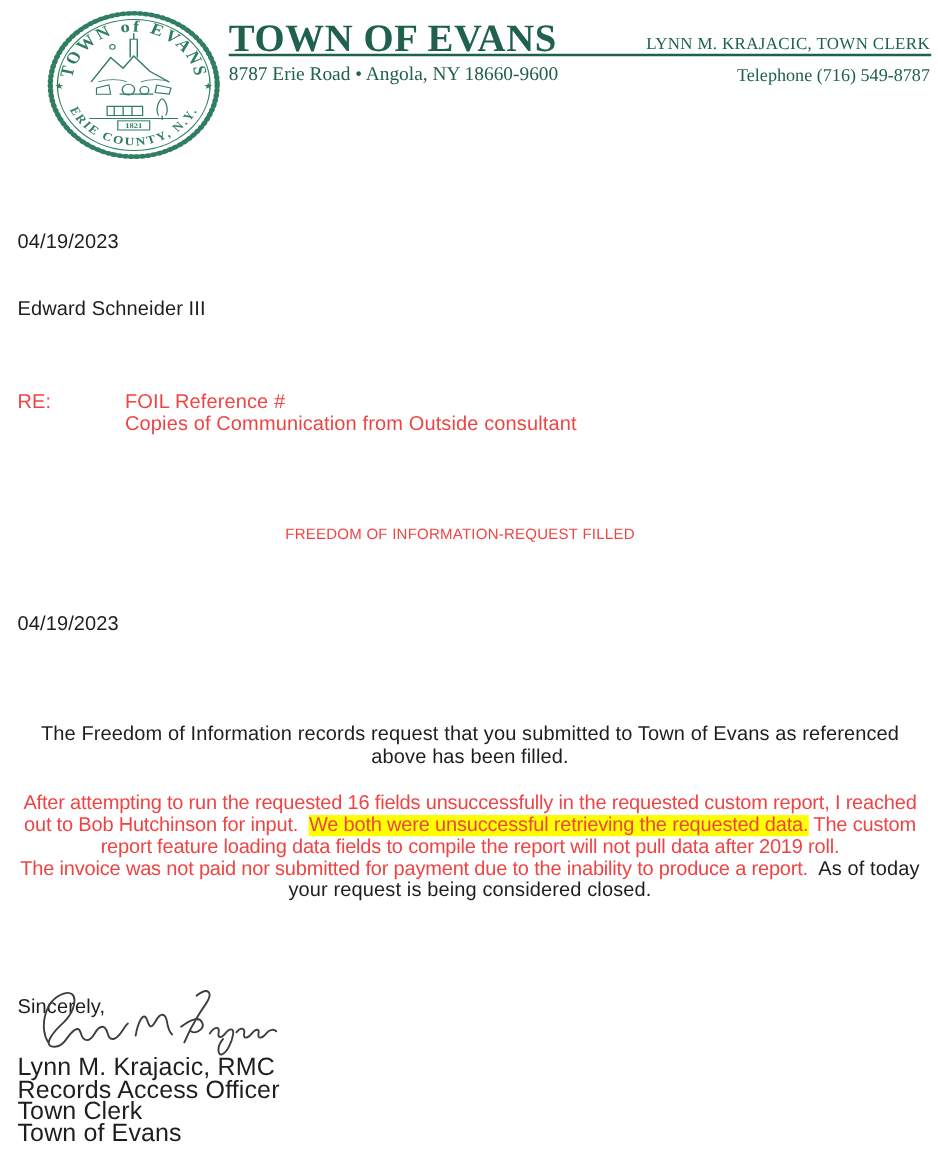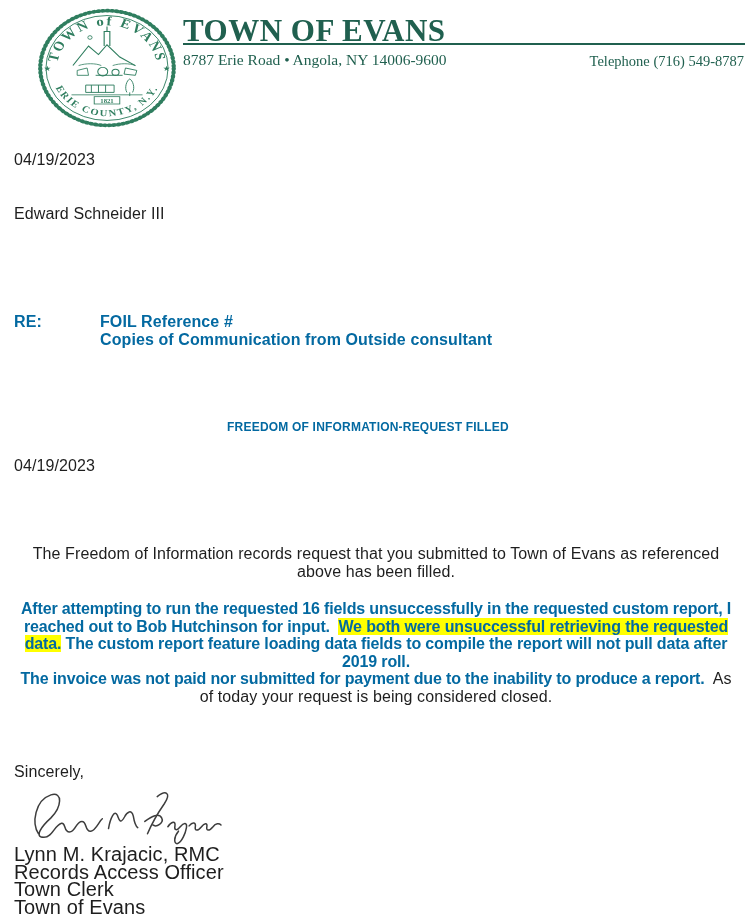--- a/index.html
+++ b/index.html
@@ -2,22 +2,22 @@
 <html><head>
 <meta charset="utf-8">
 <style>
   html,body{margin:0;padding:0;background:#ffffff;}
   .page{
     position:relative;width:750px;height:923px;background:#ffffff;overflow:hidden;
     font-family:"Liberation Sans",sans-serif;color:#1e1e1e;
   }
   .abs{position:absolute;}
   .serif{font-family:"Liberation Serif",serif;color:#20604f;}
-  .bold{font-weight:bold;color:#0369a1;}
-  .body-text{font-size:16px;line-height:17.5px;letter-spacing:0.1px;}
+  .bold{font-weight:normal;color:#ef4444;}
+  .body-text{font-size:16px;line-height:17.5px;letter-spacing:0.1px;margin-top:34px;}
   .para{left:14px;width:724px;text-align:center;}
   .para .bold{letter-spacing:-0.15px;}
   .hl{background:#ffff00;}
   
   .seal{position:absolute;left:36px;top:7px;width:142px;height:122px;}
   .lh-name{position:absolute;left:183px;top:13px;font-size:31px;font-weight:bold;letter-spacing:0.5px;}
   .lh-clerk{position:absolute;right:6px;top:27px;font-size:13.5px;letter-spacing:0.3px;}
   .lh-rule{position:absolute;left:183px;right:5px;top:43px;height:2px;background:#20604f;}
   .lh-addr{position:absolute;left:183px;top:51px;font-size:15.5px;}
   .lh-phone{position:absolute;right:6px;top:53px;font-size:14.5px;}
@@ -70,22 +70,23 @@
     </text>
     <text font-family="Liberation Serif, serif" font-size="15" font-weight="bold" fill="#2f7e5f" letter-spacing="2.5">
       <textPath href="#sealBot" startOffset="50%" text-anchor="middle">ERIE COUNTY, N.Y.</textPath>
     </text>
     <text x="100" y="157" text-anchor="middle" font-family="Liberation Serif, serif" font-size="9.5" font-weight="bold" fill="#2f7e5f">1821</text>
     <text x="16" y="105" text-anchor="middle" font-size="12" fill="#2f7e5f">★</text>
     <text x="184" y="105" text-anchor="middle" font-size="12" fill="#2f7e5f">★</text>
   </svg>
 
   <div class="lh-name serif">TOWN OF EVANS</div>
+  <div class="lh-clerk serif">LYNN M. KRAJACIC, TOWN CLERK</div>
   <div class="lh-rule"></div>
-  <div class="lh-addr serif">8787 Erie Road • Angola, NY 14006-9600</div>
+  <div class="lh-addr serif">8787 Erie Road • Angola, NY 18660-9600</div>
   <div class="lh-phone serif">Telephone (716) 549-8787</div>
 
   <div class="abs body-text date1">04/19/2023</div>
   <div class="abs body-text rname">Edward Schneider III</div>
 
   <div class="abs reblock bold">
     <div class="relabel">RE:</div>
     <div class="relines">
       <div>FOIL Reference #</div>
       <div>Copies of Communication from Outside consultant</div>

